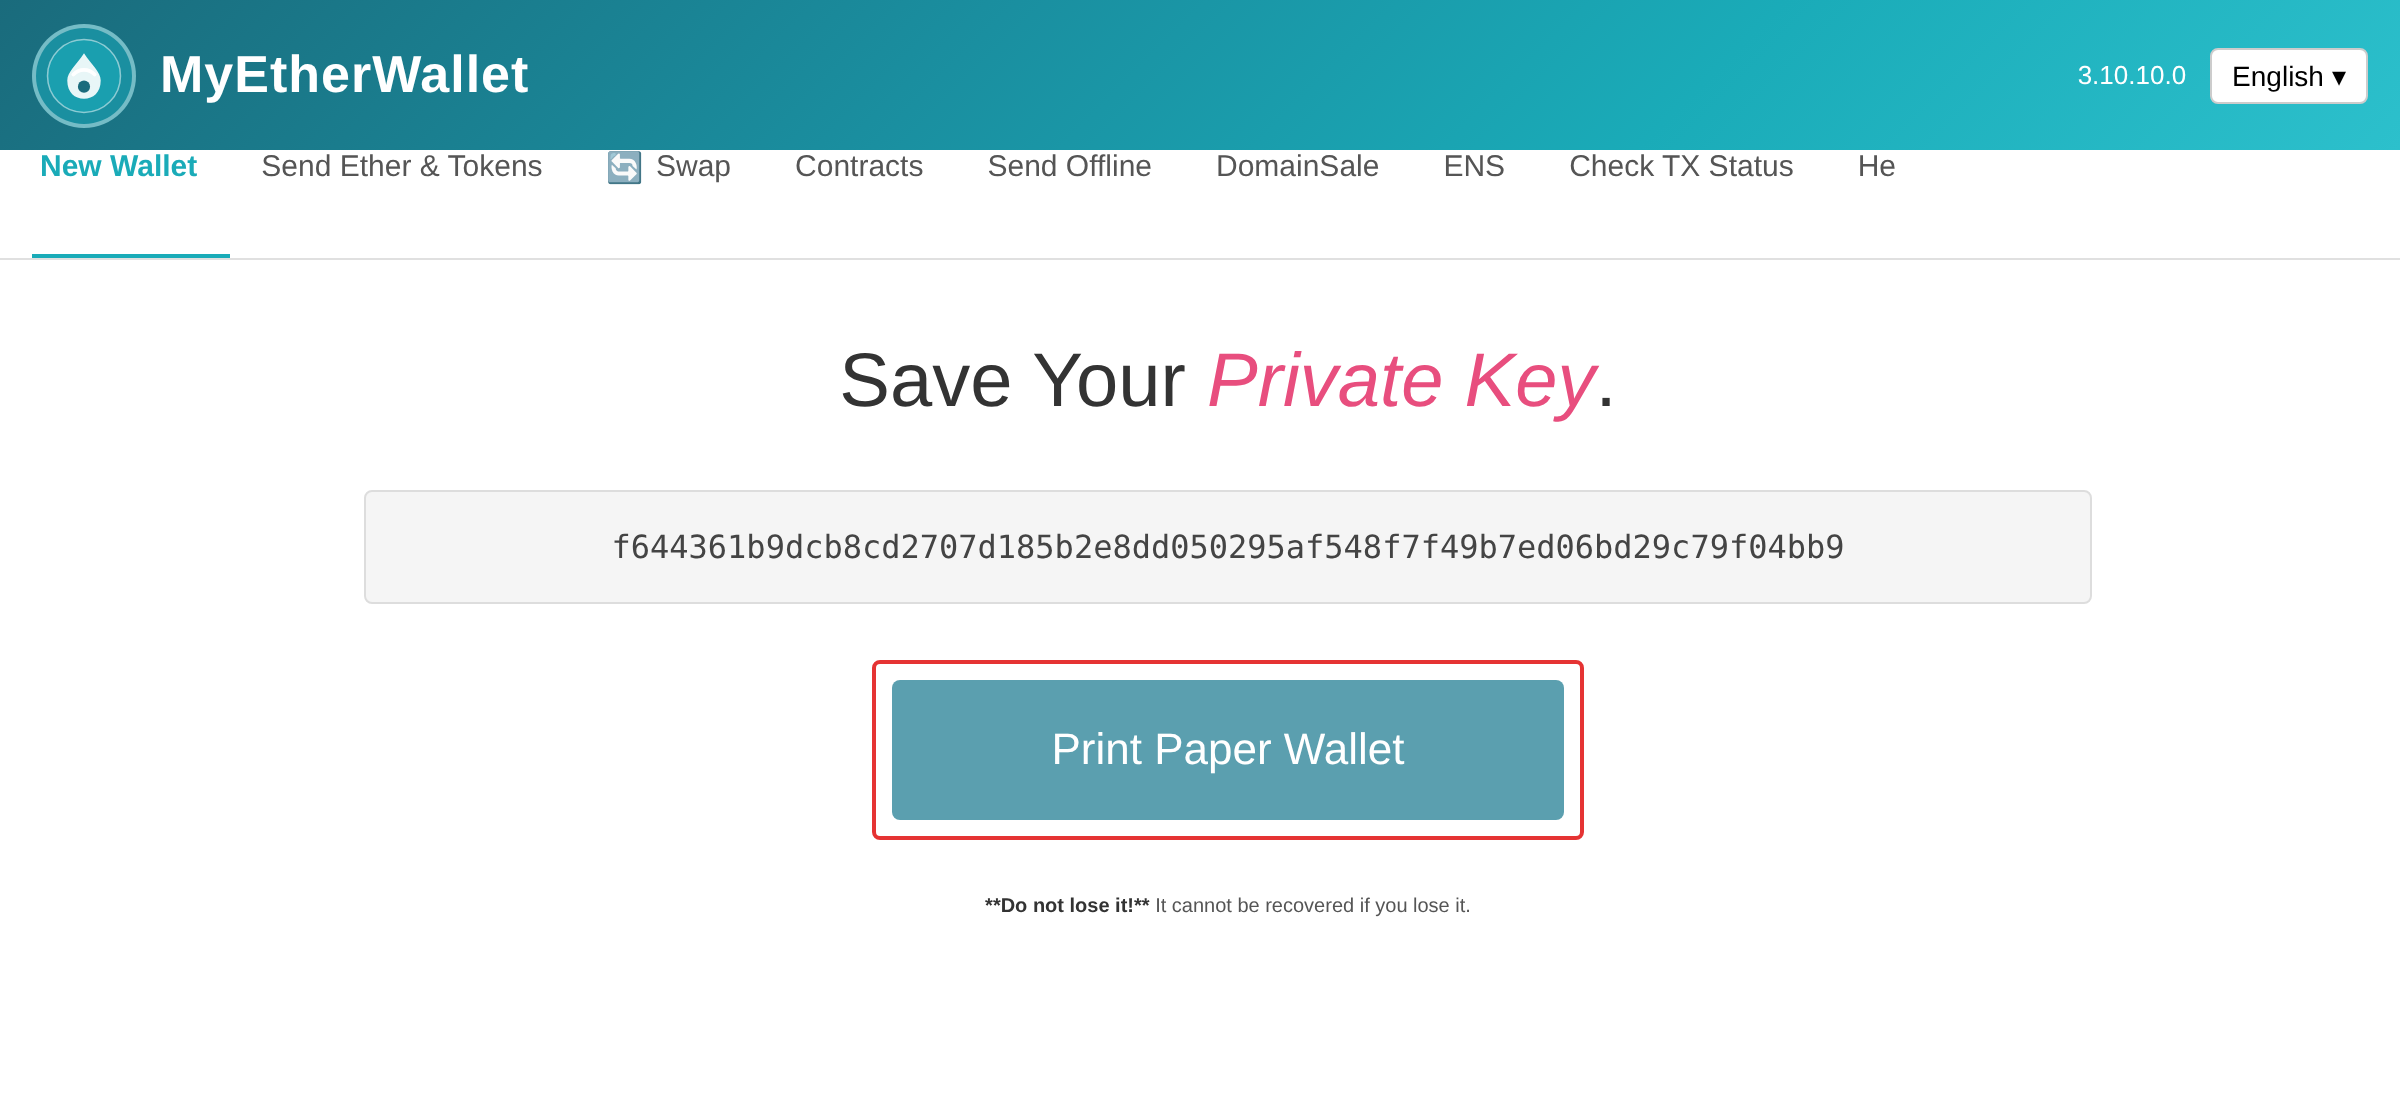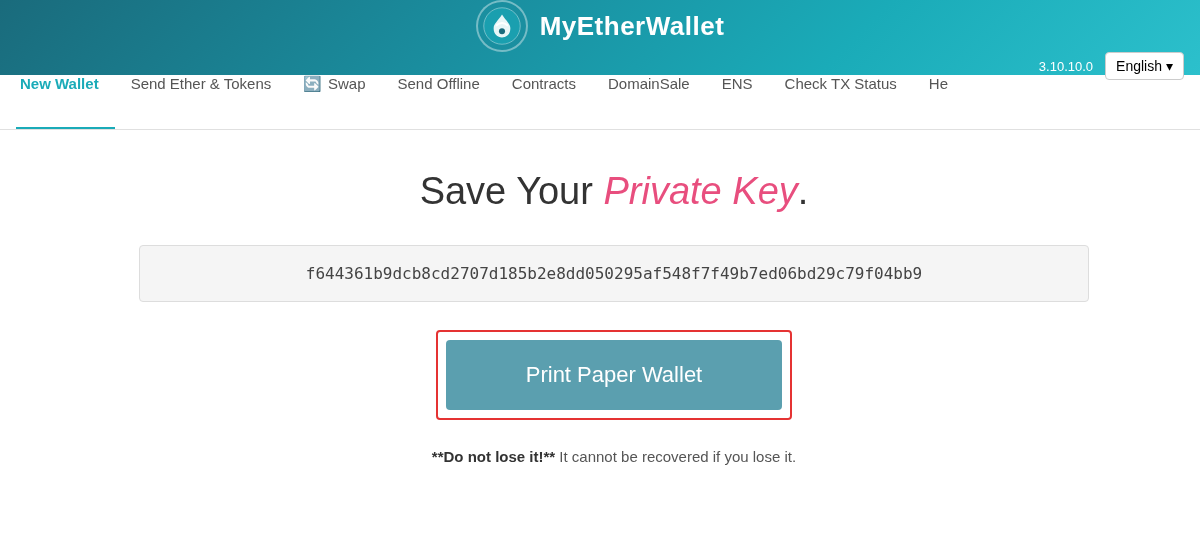--- a/index.html
+++ b/index.html
@@ -6,21 +6,20 @@
     body { font-family: Arial, sans-serif; background: #fff; width: 1200px; height: 560px; overflow: hidden; }
 
     
     .header {
       background: linear-gradient(135deg, #1a6b7c 0%, #1a8fa0 40%, #1aabb8 70%, #2cc0cc 100%);
       height: 75px;
       display: flex;
       align-items: center;
       padding: 0 16px;
       position: relative;
-      flex-direction: column;
     }
     .logo-area {
       display: flex;
       align-items: center;
       gap: 12px;
     }
     .logo-icon {
       width: 52px;
       height: 52px;
       border-radius: 50%;
@@ -144,21 +143,21 @@
       font-weight: 400;
     }
     .private-key-box {
       background: #f5f5f5;
       border: 1px solid #ddd;
       border-radius: 4px;
       padding: 18px 24px;
       font-family: monospace;
       font-size: 16px;
       color: #444;
-      width: 950px;
+      width: 864px;
       text-align: center;
       margin-bottom: 28px;
       word-break: break-all;
     }
     .print-btn-wrapper {
       border: 2px solid #e53333;
       padding: 8px;
       border-radius: 4px;
       margin-bottom: 28px;
     }
@@ -166,21 +165,21 @@
       background: #5b9faf;
       color: #fff;
       border: none;
       border-radius: 4px;
       padding: 22px 80px;
       font-size: 22px;
       cursor: pointer;
       display: block;
     }
     .warning-text {
-      font-size: 15px;
+      font-size: 10px;
       color: #555;
       text-align: center;
     }
     .warning-text strong {
       font-weight: bold;
       color: #333;
     }
   </style>
 </head>
 <body>
@@ -213,24 +212,24 @@
     <span>New Wallet</span>
   </a>
   <a class="nav-item">
     <span>Send Ether &amp; Tokens</span>
   </a>
   <a class="nav-item">
     <span class="swap-icon">🔄</span>
     <span>Swap</span>
   </a>
   <a class="nav-item">
+    <span>Contracts</span>
+  </a>
+  <a class="nav-item">
     <span>Send Offline</span>
-  </a>
-  <a class="nav-item">
-    <span>Contracts</span>
   </a>
   <a class="nav-item">
     <span>DomainSale</span>
   </a>
   <a class="nav-item">
     <span>ENS</span>
   </a>
   <a class="nav-item">
     <span>Check TX Status</span>
   </a>

